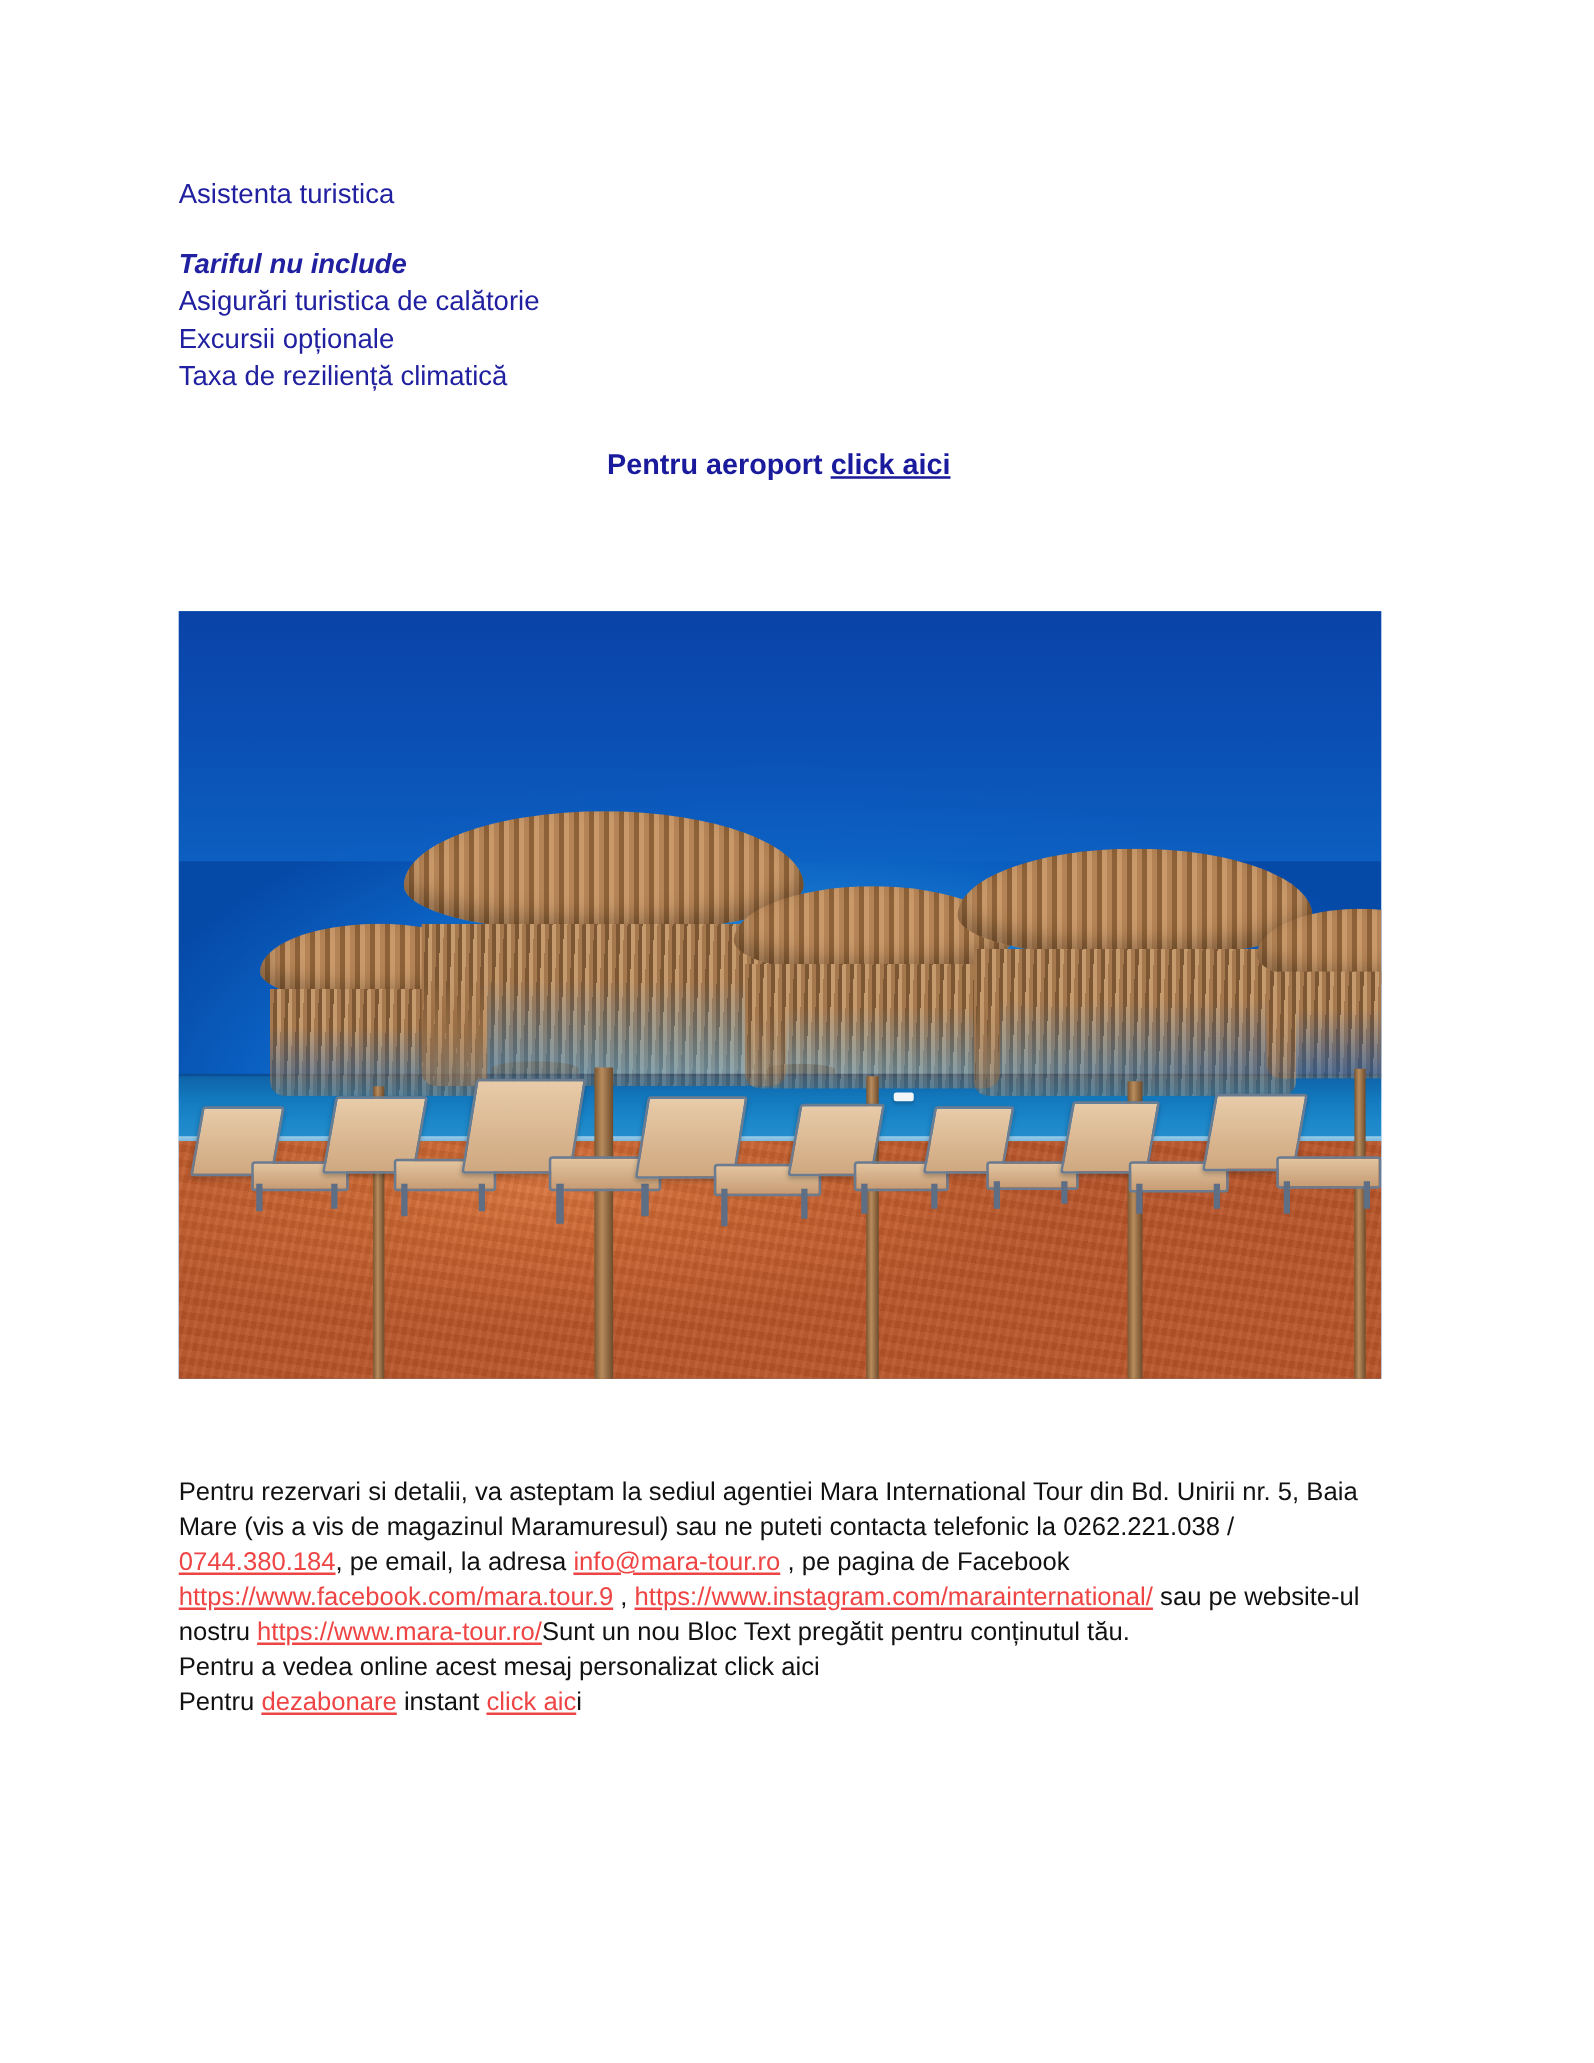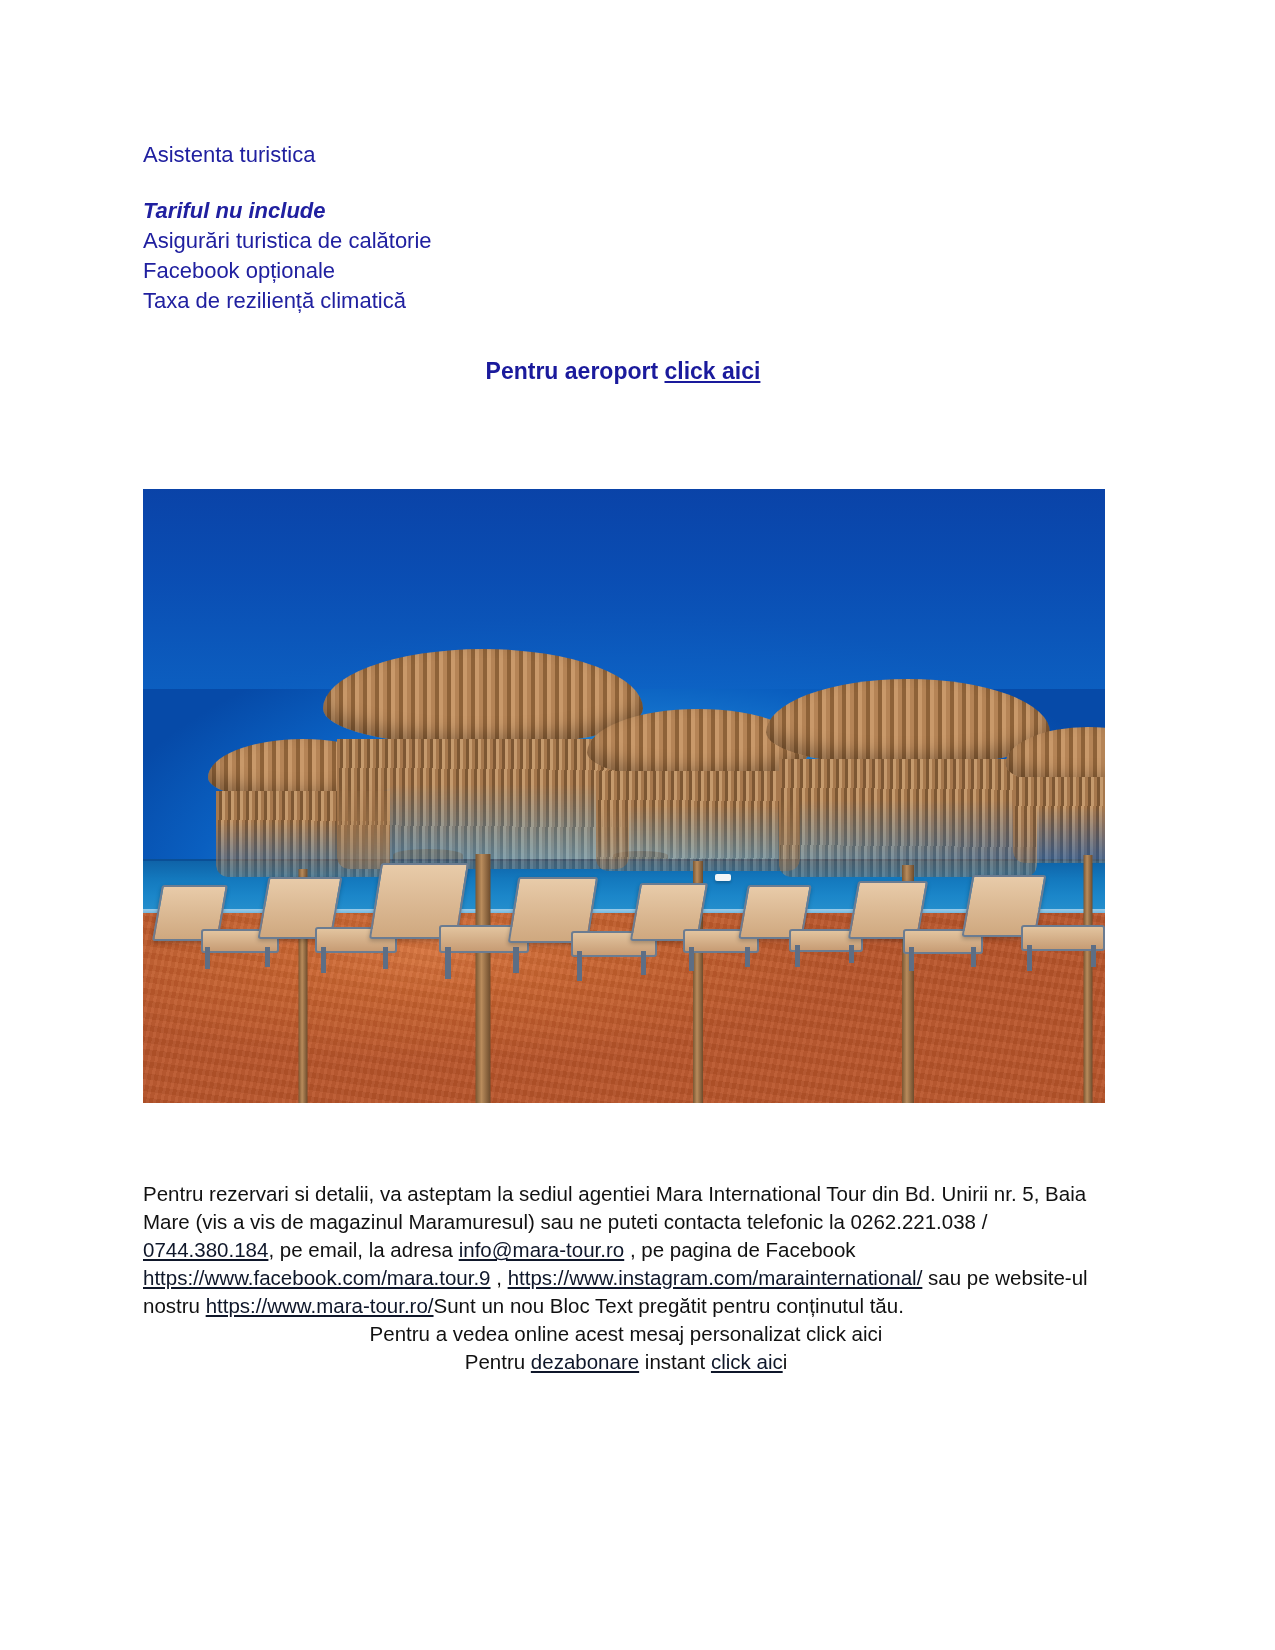--- a/index.html
+++ b/index.html
@@ -186,41 +186,41 @@
   .bottom-block {
     position: absolute;
     left: 143px;
     top: 1180px;
     width: 966px;
     color: #111111;
     font-size: 20.5px;
     line-height: 28px;
   }
   .bottom-block a {
-    color: #0f172a;
+    color: #ef4444;
     text-decoration: underline;
   }
   .bottom-block .centered {
-    text-align: center;
+    text-align: left;
   }
   .para {
     margin: 0;
   }
 </style>
 </head>
 <body>
 
 <div class="page">
 
   <div class="top-block">
     <div class="line">Asistenta turistica</div>
     <div class="spacer"></div>
     <div class="line bold-italic">Tariful nu include</div>
     <div class="line">Asigurări turistica de calătorie</div>
-    <div class="line">Facebook opționale</div>
+    <div class="line">Excursii opționale</div>
     <div class="line">Taxa de reziliență climatică</div>
   </div>
 
   <div class="details">
     <span>Pentru aeroport </span><a href="#">click aici</a>
   </div>
 
   <div class="photo-wrap">
     <div class="photo">
       <div class="sky"></div>

